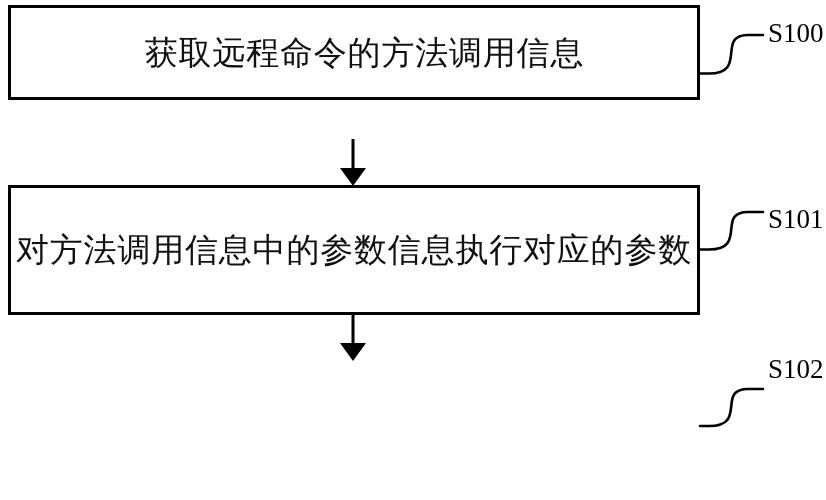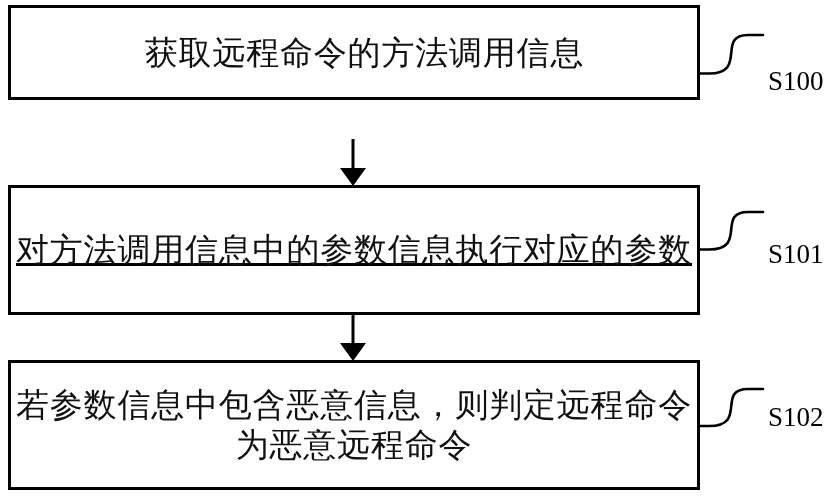--- a/index.html
+++ b/index.html
@@ -29,41 +29,40 @@
     width: 692px;
     box-sizing: border-box;
     border: 3px solid #000000;
     background: #ffffff;
     display: flex;
     flex-direction: column;
     justify-content: center;
     align-items: center;
   }
   .box-1 { top: 5px;   height: 95px; padding-left: 21px; }
-  .box-2 { top: 185px; height: 130px; text-decoration: underline; }
+  .box-2 { top: 185px; height: 130px; }
   .box-3 { top: 360px; height: 130px; }
   .box .line {
     font-size: 33px;
     line-height: 40px;
     letter-spacing: 0.8px;
     color: #111111;
     white-space: nowrap;
     text-align: center;
   }
   .step-label {
     position: absolute;
     left: 768px;
     font-size: 27px;
     line-height: 27px;
     color: #000000;
     white-space: nowrap;
-    margin-top: 48px;
   }
   .step-label-1 { top: 20px; }
-  .step-label-2 { top: 193px; text-align: center; }
+  .step-label-2 { top: 206px; text-align: center; }
   .step-label-3 { top: 356px; }
 </style>
 </head>
 <body>
 
 <div class="fig">
 
   <svg class="overlay" viewBox="0 0 826 500" xmlns="http://www.w3.org/2000/svg">
 
     <g>
@@ -84,22 +83,18 @@
   </svg>
 
   <div class="box box-1">
     <div class="line">获取远程命令的方法调用信息</div>
   </div>
 
   <div class="box box-2">
     <div class="line">对方法调用信息中的参数信息执行对应的参数</div>
   </div>
 
-  <div class="box box-3">
-    <div class="line">若参数信息中包含恶意信息，则判定远程命令</div>
-    <div class="line">为恶意远程命令</div>
-  </div>
 
   <span class="step-label step-label-1">S100</span>
   <span class="step-label step-label-2">S101</span>
   <span class="step-label step-label-3">S102</span>
 
 </div>
 
 </body></html>

